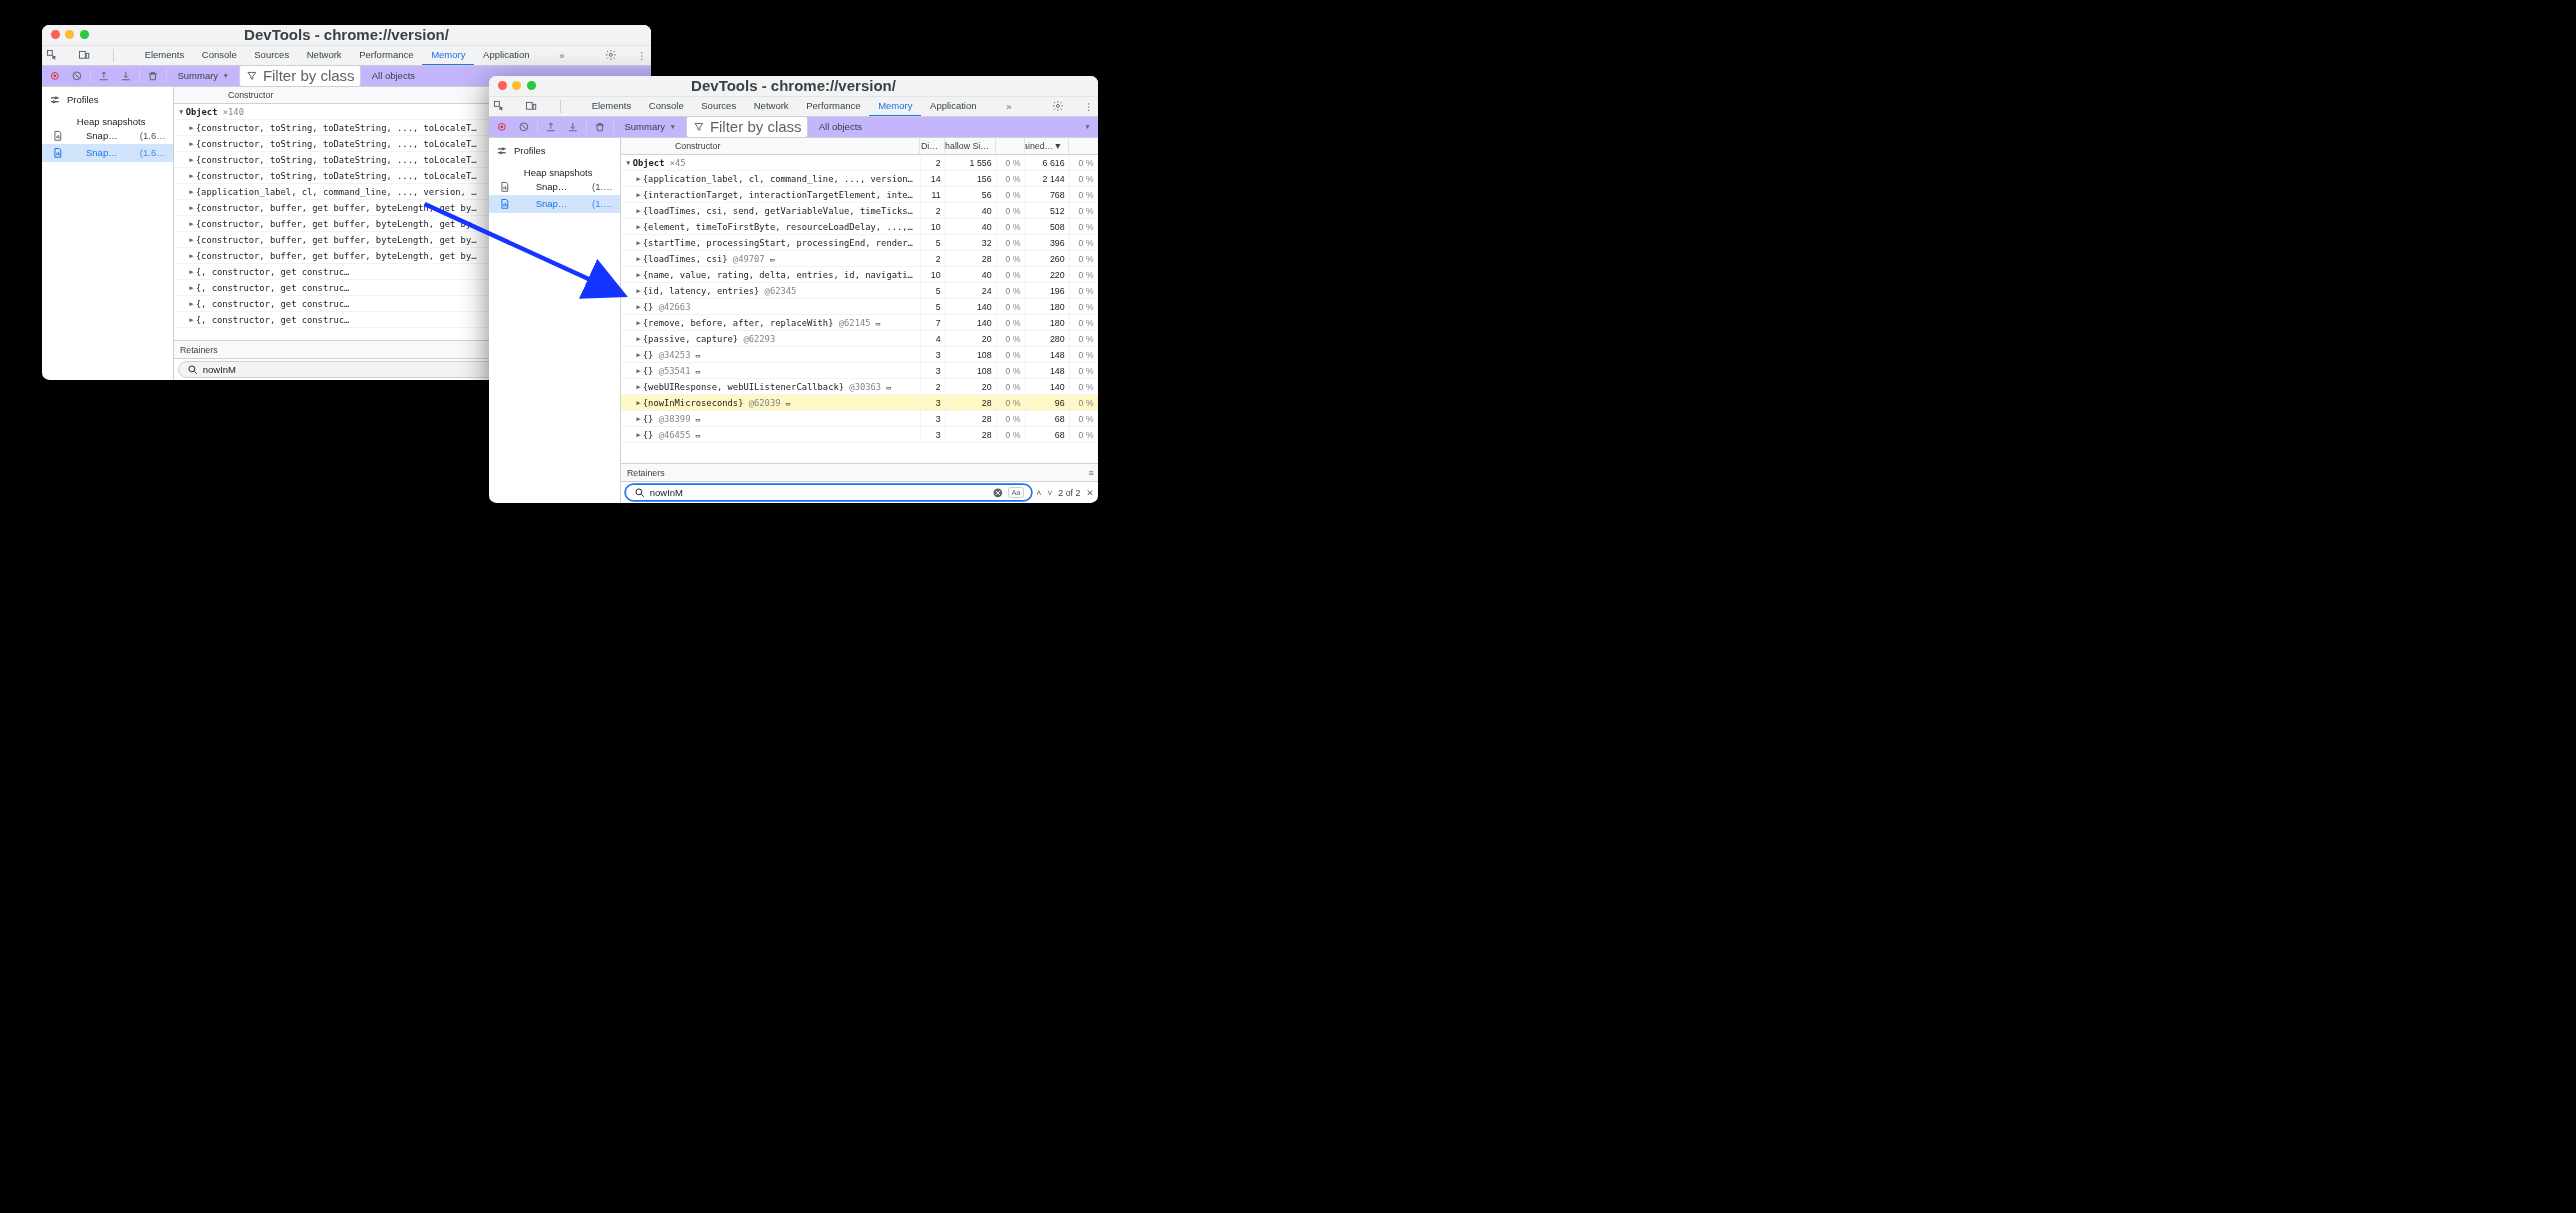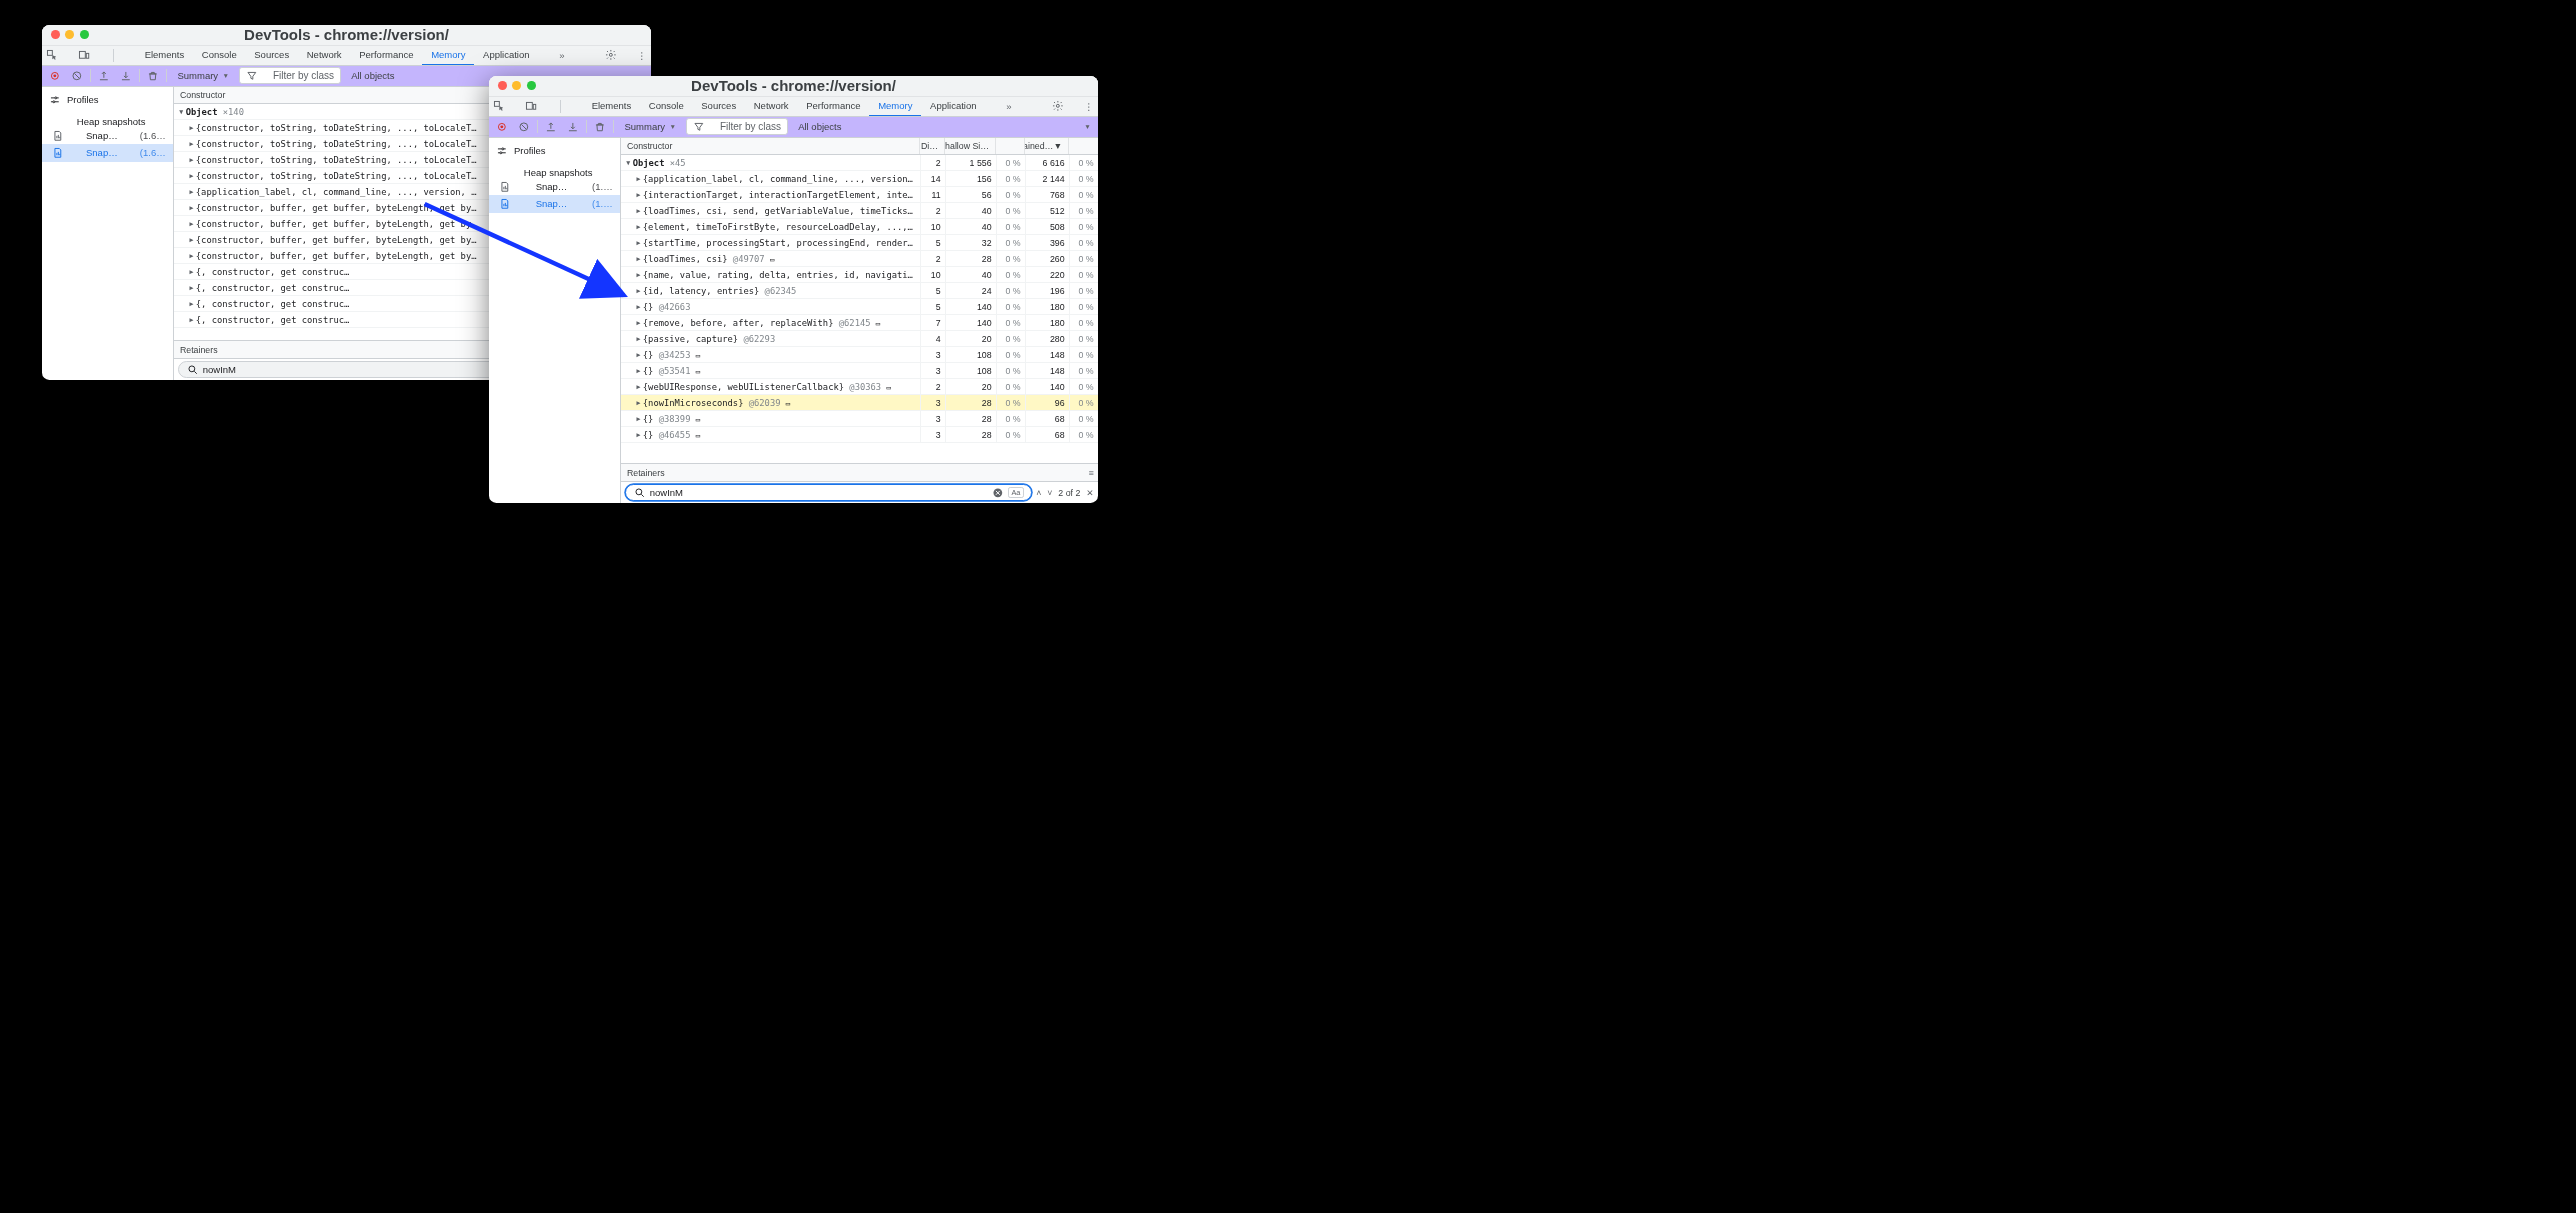--- a/index.html
+++ b/index.html
@@ -86,24 +86,24 @@
     display: flex; align-items: center;
     padding: 1.5px 5.9px; gap: 4.4px;
     color: #3c4043;
     font-size: 9.5px;
   }
   .dropdown .chev { font-size: 6.6px; color:#5f6368; }
   .filterbox {
     display: flex; align-items: center;
     border: 0.7px solid #cdd1d5;
     border-radius: 2.9px;
-    padding: 1.5px 5.9px; gap: 15px;
+    padding: 1.5px 5.9px; gap: 5px;
     background: #fff;
     color: #5f6368;
-    font-size: 10px;
+    font-size: 15px;
   }
   .content {
     flex: 1; display: flex; min-height: 0;
   }
   .sidebar {
     width: 132px;
     border-right: 0.7px solid #cdd1d5;
     display: flex; flex-direction: column;
     padding-top: 4.4px;
     text-align: center;
@@ -129,21 +129,21 @@
   .main {
     flex: 1; display: flex; flex-direction: column; min-width: 0;
   }
   .colhead {
     height: 17.6px; border-bottom: 0.7px solid #cdd1d5;
     display: flex; align-items: center;
     font-size: 8.8px; color:#3c4043;
     background: #f8f9fa;
   }
   .colhead .col { padding: 0 5.9px; border-right: 0.7px solid #e1e3e5; height: 100%; display:flex; align-items:center; overflow:hidden; white-space:nowrap; }
-  .col.constructor-col { flex: 1; }
+  .col.constructor-col { flex: 1; margin-left: 48px; }
   .col.num { width: 35px; justify-content: flex-end; }
   .col.pct { width: 29px; justify-content: flex-end; color:#80868b; }
   .col.wide { width: 51px; justify-content:flex-end; }
   .colhead.small .col.num { width: 25px; }
   .rows {
     flex:1; overflow: hidden;
     font-family: Menlo, Consolas, monospace;
     font-size: 8.8px;
   }
   .row {

